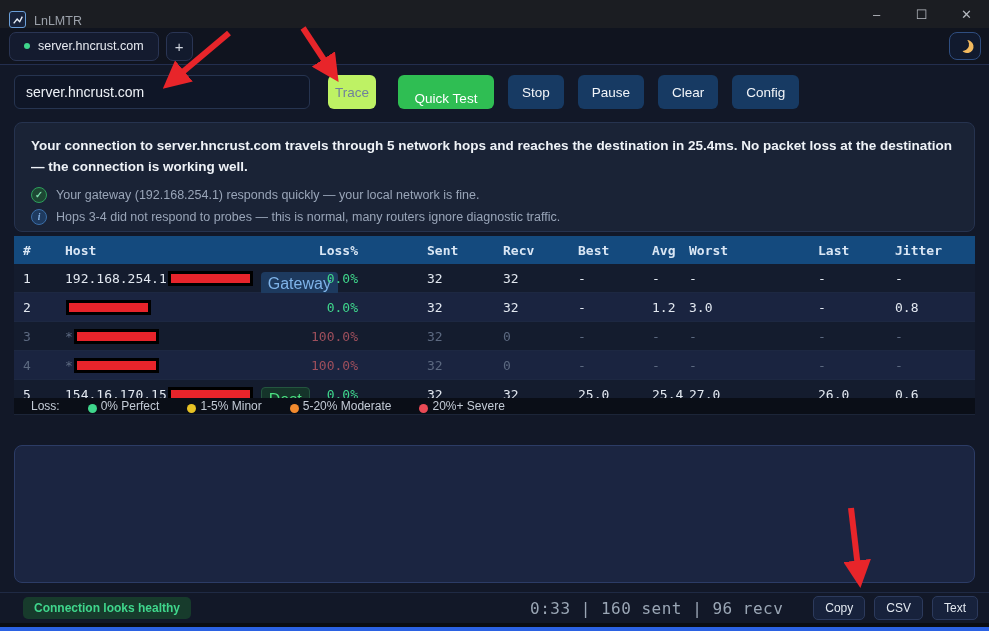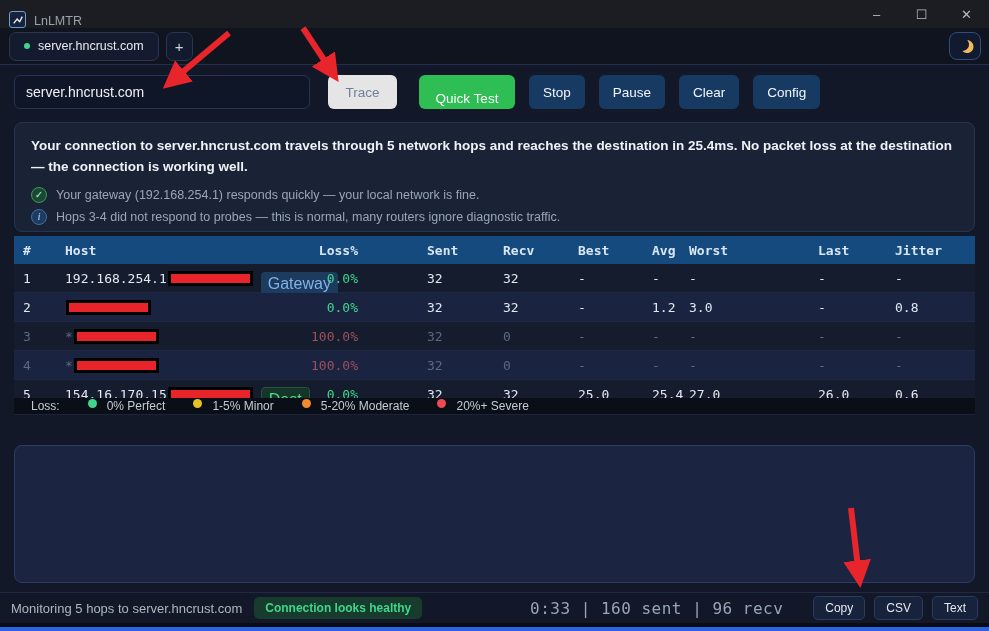--- a/index.html
+++ b/index.html
@@ -65,21 +65,21 @@
   .host-input {
     width:296px; height:34px; background:#0f1627; border:1px solid #263450;
     border-radius:6px; color:#eef2f7; font-size:14px; padding:0 11px;
     font-family:"Liberation Sans", sans-serif; outline:none;
   }
   .btn {
     height:34px; border:none; border-radius:6px; font-size:13.5px;
     font-family:"Liberation Sans", sans-serif; color:#f2f5f9; cursor:pointer;
     padding:0 14px;
   }
-  .btn-trace { background:#e5e5e5; color:#70809c; margin-left:4px; width:69px; padding:0; }
+  .btn-trace { background:#bef264; color:#70809c; margin-left:4px; width:48px; padding:0; }
   .btn-quick { background:#2fbe53; color:#ffffff; width:96px; padding:16px; margin-left:8px; font-weight:500;}
   .btn-dark  { background:#173a63; }
 
   
   .summary {
     position:absolute; left:14px; top:122px; width:961px; height:110px;
     background:#1a2336; border:1px solid #26334f; border-radius:8px;
     padding:13px 16px 0 16px;
   }
   .summary-headline { font-size:13.5px; font-weight:600; color:#eef2f7; line-height:1.55; max-width:930px; }
@@ -130,21 +130,21 @@
   }
 
   
   .legend {
     position:absolute; left:14px; top:398px; width:961px; height:17px;
     background:#0a0e17; display:flex; align-items:center; gap:28px;
     padding-left:17px; font-size:12px; color:#c3cbd6;
     border-bottom:1px solid #1c2538;
   }
   .legend-label { color:#c3cbd6; }
-  .legend-item { display:flex; align-items:flex-start; gap:10px; }
+  .legend-item { display:flex; align-items:flex-end; gap:4px; }
   .legend-dot { width:9px; height:9px; border-radius:50%; }
 
   
   .chart-panel {
     position:absolute; left:14px; top:445px; width:961px; height:138px;
     background:#1b2541; border:1px solid #2c3c66; border-radius:8px;
   }
 
   
   .statusbar {
@@ -346,21 +346,20 @@
 
   <span class="legend-item">
     <span class="legend-dot" style="background: rgb(234, 74, 85);"></span>
     <span class="legend-text">20%+ Severe</span>
   </span>
 </div>
 
 <div class="chart-panel"></div>
 
 <div class="statusbar">
-  <span class="status-left">Monitoring 5 hops to server.hncrust.com</span>
   <span class="health-badge">Connection looks healthy</span>
   <span class="status-stats mono">0:33 | 160 sent | 96 recv</span>
   <div class="status-btns">
   <button class="sbtn">Copy</button>
 
   <button class="sbtn">CSV</button>
 
   <button class="sbtn">Text</button>
 </div>
 </div>

